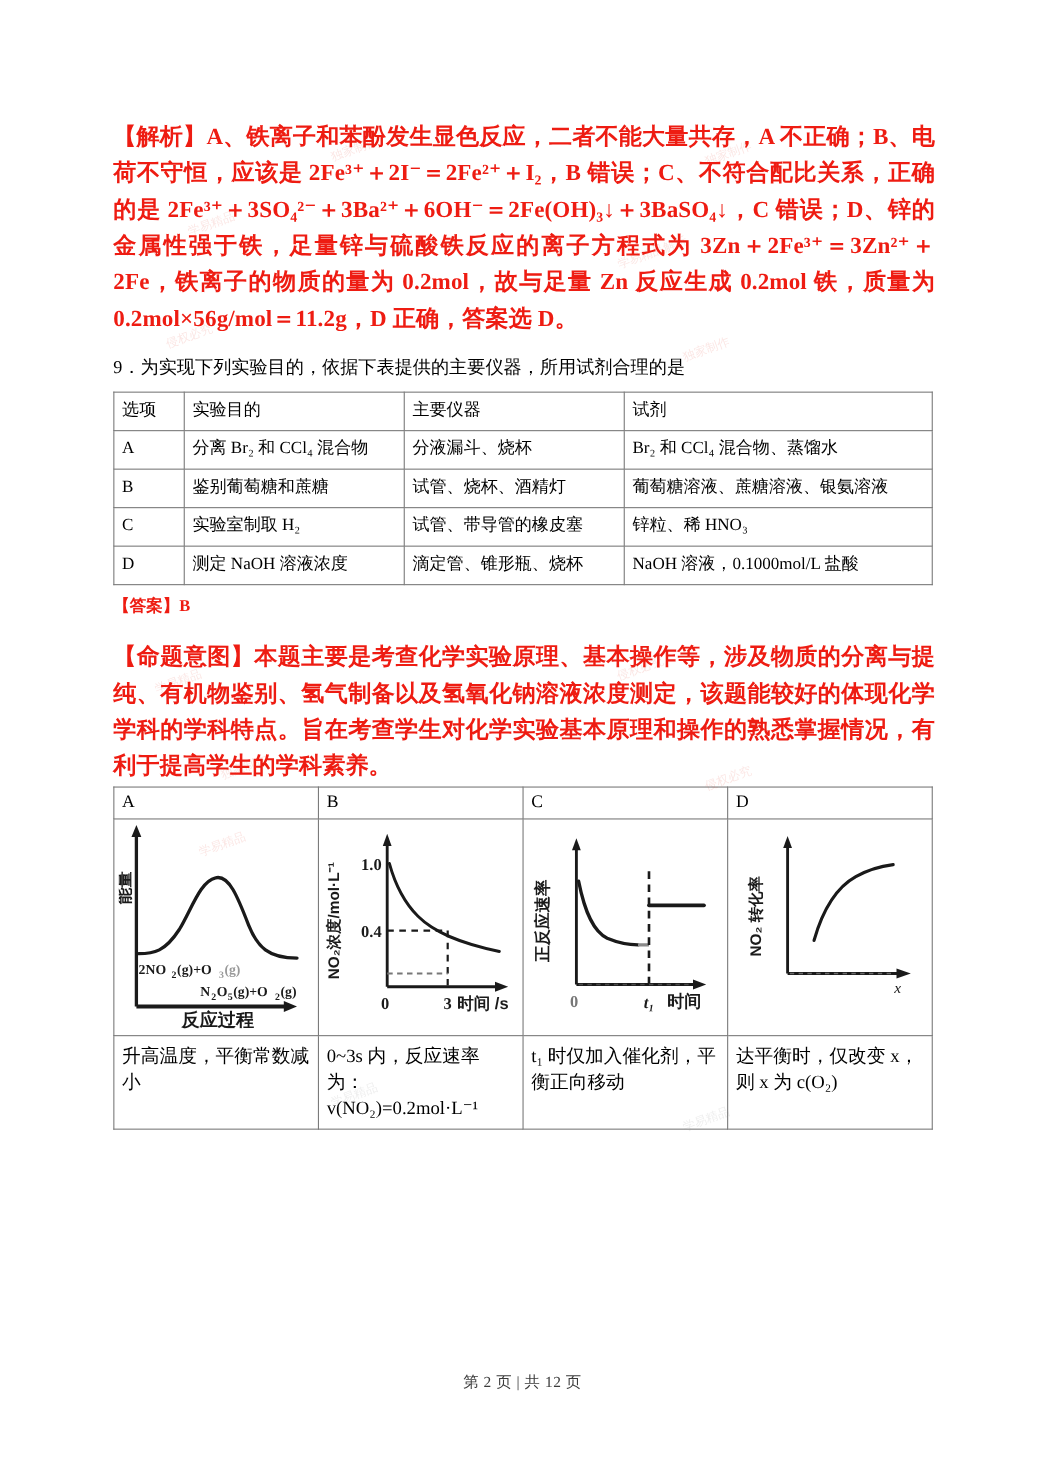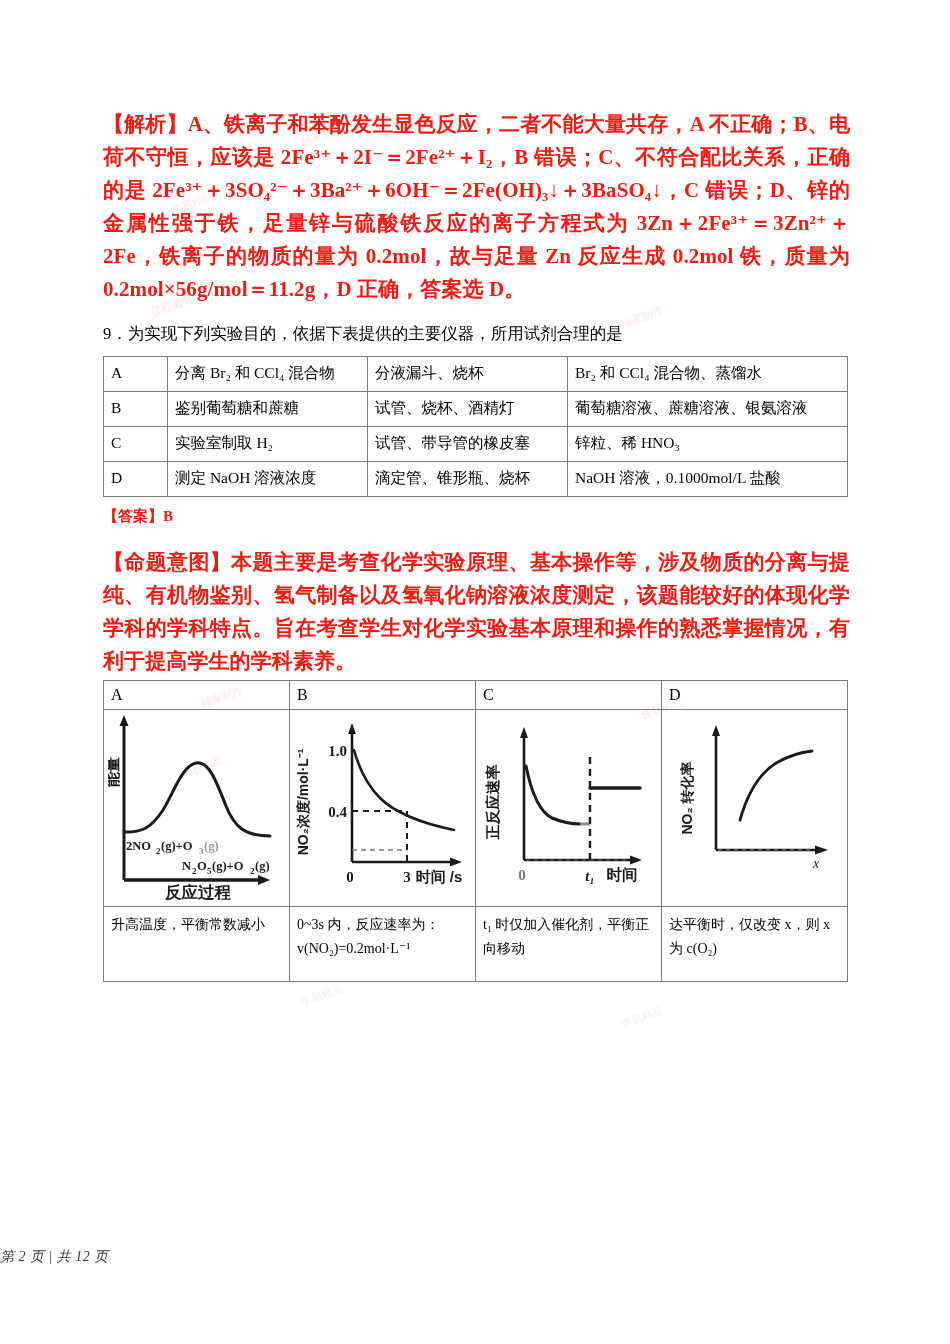--- a/index.html
+++ b/index.html
@@ -76,39 +76,38 @@
   .t9 col.c0 { width: 64px; }
   .t9 col.c1 { width: 200px; }
   .t9 col.c2 { width: 200px; }
   .t9 col.c3 { width: 280px; }
   .t9 td { height: 23px; }
 
   
   .t10 col { width: 186px; }
   .t10 td.hdr { height: 20px; font-size: 16px; padding: 3px 7px; }
   .t10 td.fig { height: 196px; padding: 0; vertical-align: middle; }
-  .t10 td.desc { height: 62px; font-size: 14px; line-height: 24px; padding: 6px 7px; margin-top: 12px; }
+  .t10 td.desc { height: 62px; font-size: 17px; line-height: 24px; padding: 6px 7px; margin-top: 12px; }
 
   .answerline {
     font-size: 15px;
     line-height: 30px;
     margin-top: 4px;
   }
 
   
   .footer {
     position: absolute;
     left: 0;
     right: 0;
     top: 1248px;
-    text-align: left;
+    text-align: center;
     font-size: 14px;
     color: #3a3a3a;
     letter-spacing: 0.5px;
-    font-style: italic;
   }
 
   
   .figbox {
     width: 100%;
     height: 196px;
     display: block;
   }
   .figbox svg { display: block; margin: 0 auto; }
 
@@ -152,20 +151,26 @@
 
   <table class="exam t9">
     <colgroup>
         <col class="c0">
         <col class="c1">
         <col class="c2">
         <col class="c3">
       </colgroup>
     <tbody>
       <tr>
+        <td>选项</td>
+        <td>实验目的</td>
+        <td>主要仪器</td>
+        <td>试剂</td>
+      </tr>
+      <tr>
         <td>A</td>
         <td>分离 Br₂ 和 CCl₄ 混合物</td>
         <td>分液漏斗、烧杯</td>
         <td>Br₂ 和 CCl₄ 混合物、蒸馏水</td>
       </tr>
       <tr>
         <td>B</td>
         <td>鉴别葡萄糖和蔗糖</td>
         <td>试管、烧杯、酒精灯</td>
         <td>葡萄糖溶液、蔗糖溶液、银氨溶液</td>

